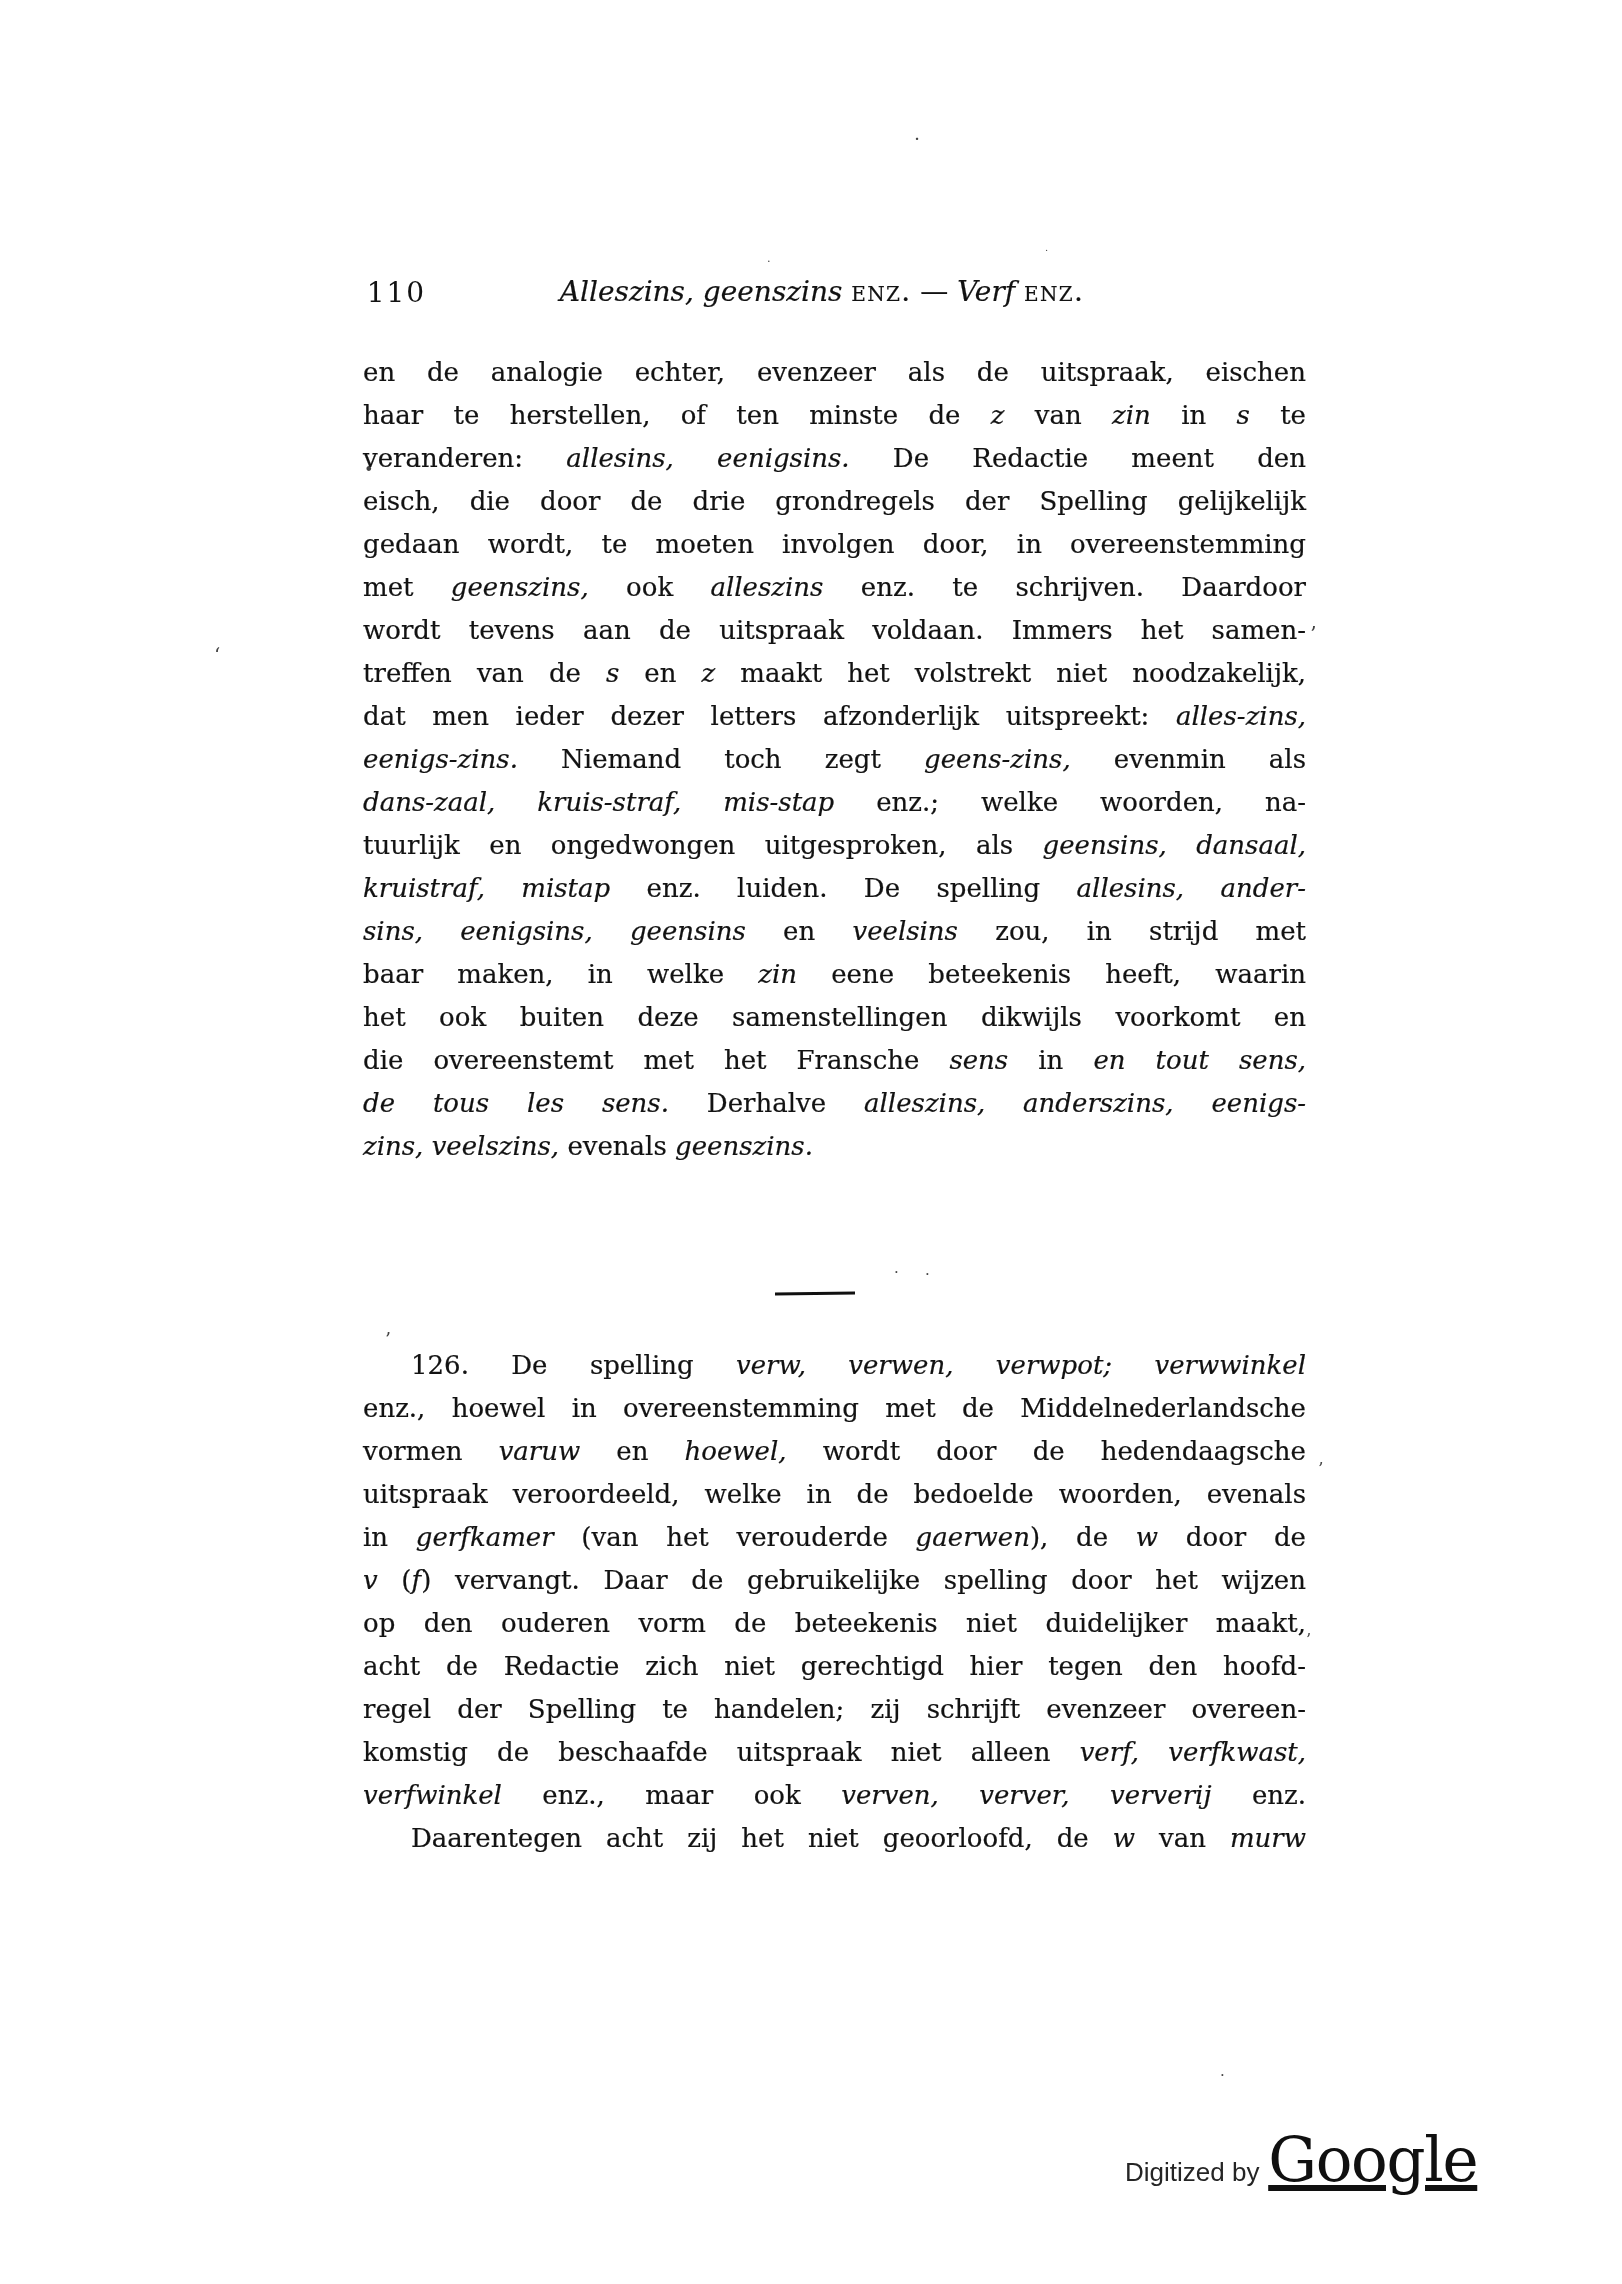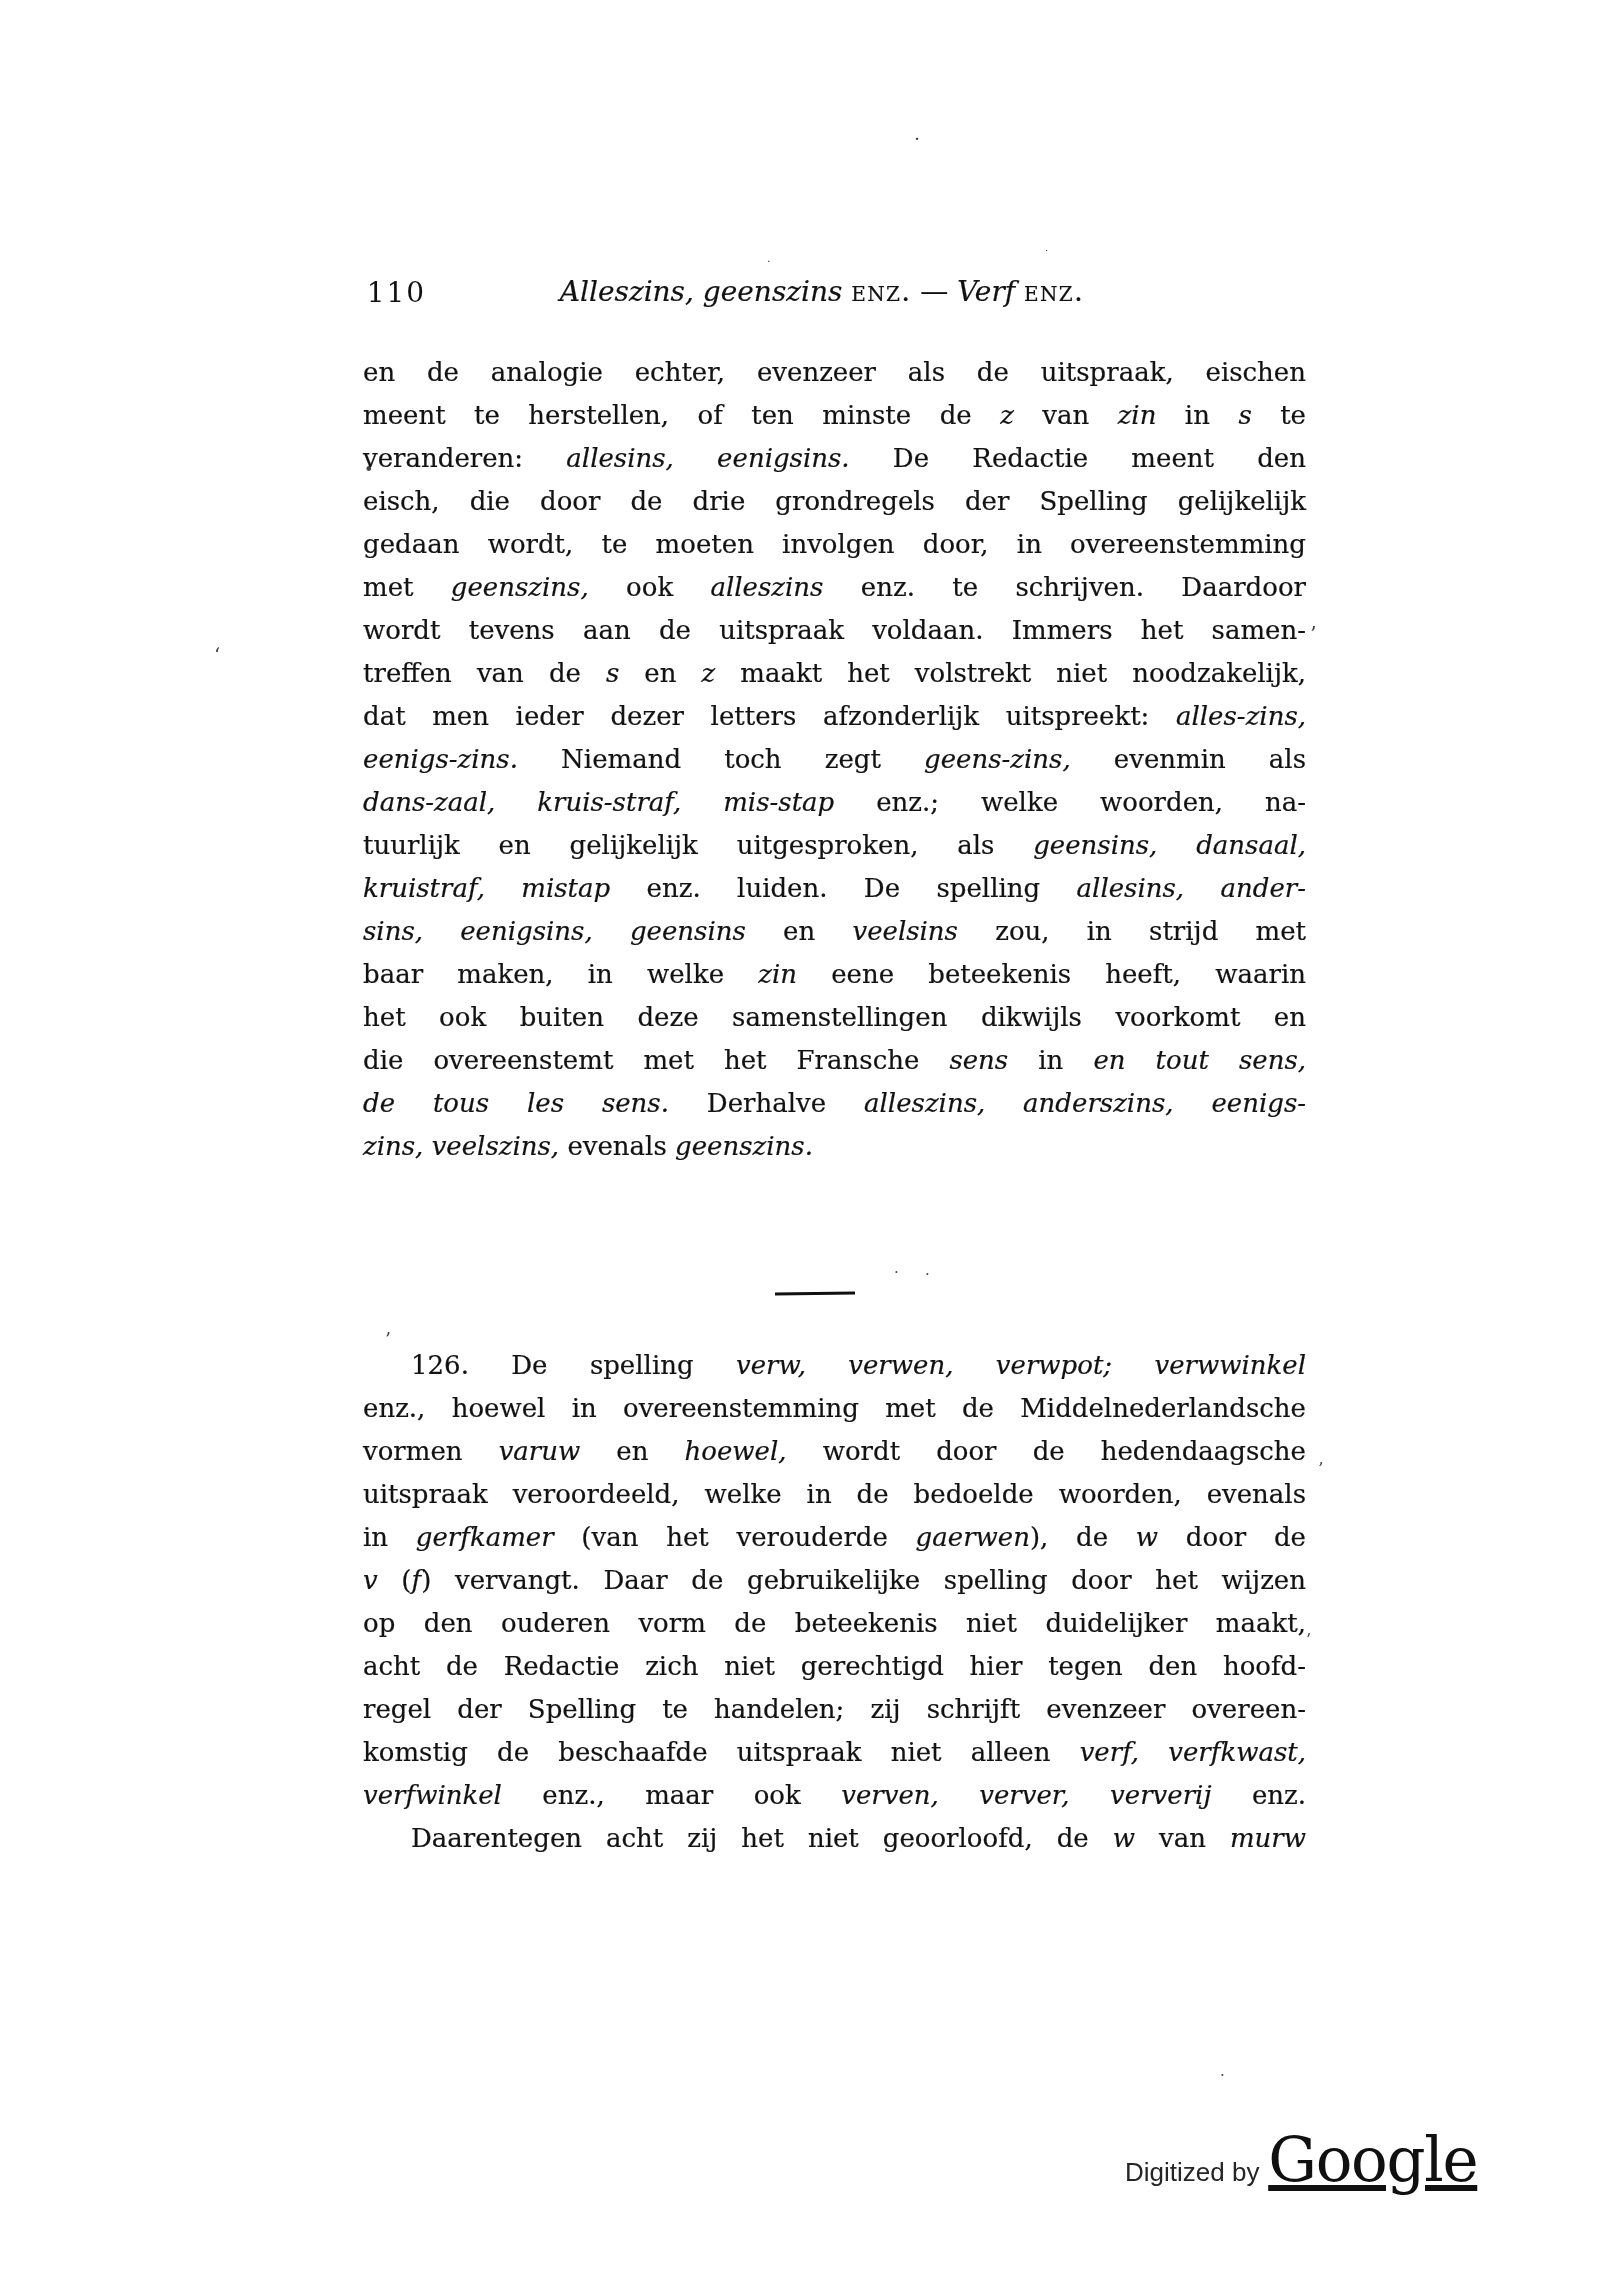--- a/index.html
+++ b/index.html
@@ -53,31 +53,31 @@
 
   <div class="header">
     <span class="page-number">110</span>
     <div class="running-title">
         <div class="textline no-justify"><span class="it">Alleszins, geenszins </span><span class="sc">enz.</span><span class="ro"> — </span><span class="it">Verf </span><span class="sc">enz.</span></div>
       </div>
   </div>
 
   <div id="para1" class="textblock">
       <div class="textline"><span class="ro">en de analogie echter, evenzeer als de uitspraak, eischen</span></div>
-      <div class="textline"><span class="ro">meent te herstellen, of ten minste de </span><span class="it">z</span><span class="ro"> van </span><span class="it">zin</span><span class="ro"> in </span><span class="it">s</span><span class="ro"> te</span></div>
+      <div class="textline"><span class="ro">haar te herstellen, of ten minste de </span><span class="it">z</span><span class="ro"> van </span><span class="it">zin</span><span class="ro"> in </span><span class="it">s</span><span class="ro"> te</span></div>
       <div class="textline"><span class="ro">veranderen: </span><span class="it">allesins, eenigsins.</span><span class="ro"> De Redactie meent den</span></div>
       <div class="textline"><span class="ro">eisch, die door de drie grondregels der Spelling gelijkelijk</span></div>
       <div class="textline"><span class="ro">gedaan wordt, te moeten involgen door, in overeenstemming</span></div>
       <div class="textline"><span class="ro">met </span><span class="it">geenszins,</span><span class="ro"> ook </span><span class="it">alleszins</span><span class="ro"> enz. te schrijven. Daardoor</span></div>
       <div class="textline"><span class="ro">wordt tevens aan de uitspraak voldaan. Immers het samen-</span></div>
       <div class="textline"><span class="ro">treffen van de </span><span class="it">s</span><span class="ro"> en </span><span class="it">z</span><span class="ro"> maakt het volstrekt niet noodzakelijk,</span></div>
       <div class="textline"><span class="ro">dat men ieder dezer letters afzonderlijk uitspreekt: </span><span class="it">alles-zins,</span></div>
       <div class="textline"><span class="it">eenigs-zins.</span><span class="ro"> Niemand toch zegt </span><span class="it">geens-zins,</span><span class="ro"> evenmin als</span></div>
       <div class="textline"><span class="it">dans-zaal, kruis-straf, mis-stap</span><span class="ro"> enz.; welke woorden, na-</span></div>
-      <div class="textline"><span class="ro">tuurlijk en gelijkelijk uitgesproken, als </span><span class="it">geensins, dansaal,</span></div>
+      <div class="textline"><span class="ro">tuurlijk en ongedwongen uitgesproken, als </span><span class="it">geensins, dansaal,</span></div>
       <div class="textline"><span class="it">kruistraf, mistap</span><span class="ro"> enz. luiden. De spelling </span><span class="it">allesins, ander-</span></div>
       <div class="textline"><span class="it">sins, eenigsins, geensins</span><span class="ro"> en </span><span class="it">veelsins</span><span class="ro"> zou, in strijd met</span></div>
       <div class="textline"><span class="ro">baar maken, in welke </span><span class="it">zin</span><span class="ro"> eene beteekenis heeft, waarin</span></div>
       <div class="textline"><span class="ro">het ook buiten deze samenstellingen dikwijls voorkomt en</span></div>
       <div class="textline"><span class="ro">die overeenstemt met het Fransche </span><span class="it">sens</span><span class="ro"> in </span><span class="it">en tout sens,</span></div>
       <div class="textline"><span class="it">de tous les sens.</span><span class="ro"> Derhalve </span><span class="it">alleszins, anderszins, eenigs-</span></div>
       <div class="textline no-justify"><span class="it">zins, veelszins,</span><span class="ro"> evenals </span><span class="it">geenszins.</span></div>
     </div>
 
   <div class="divider"></div>

